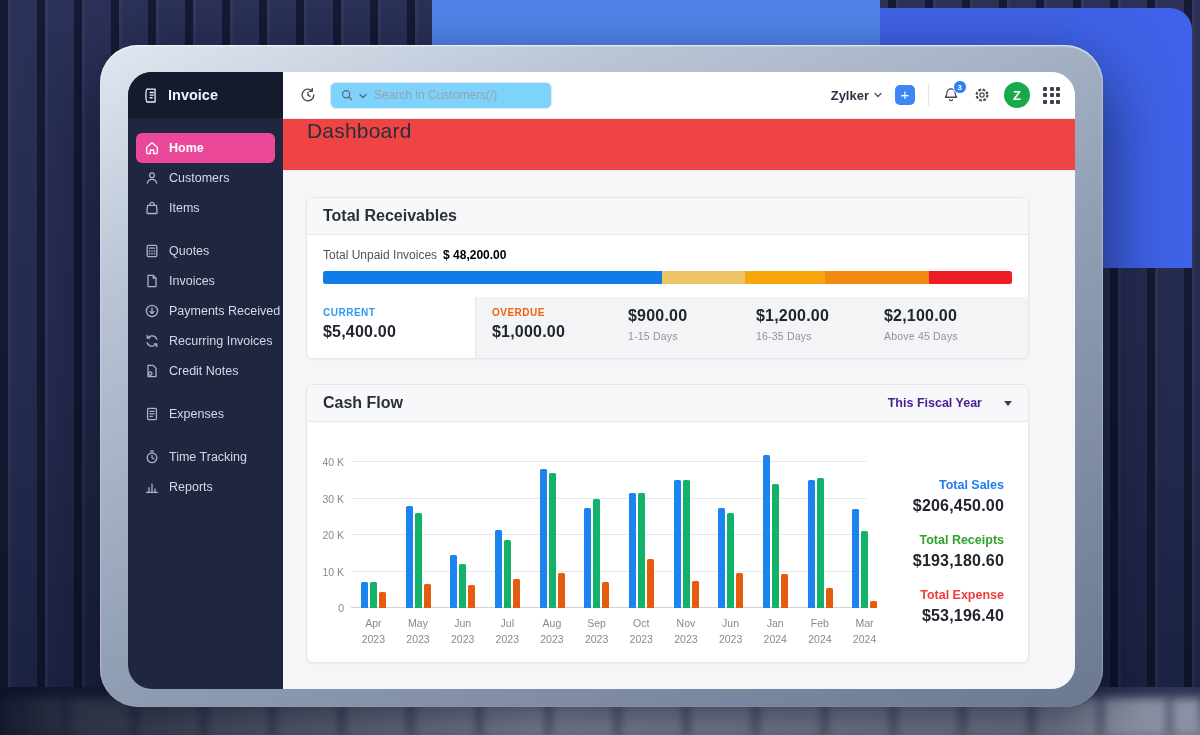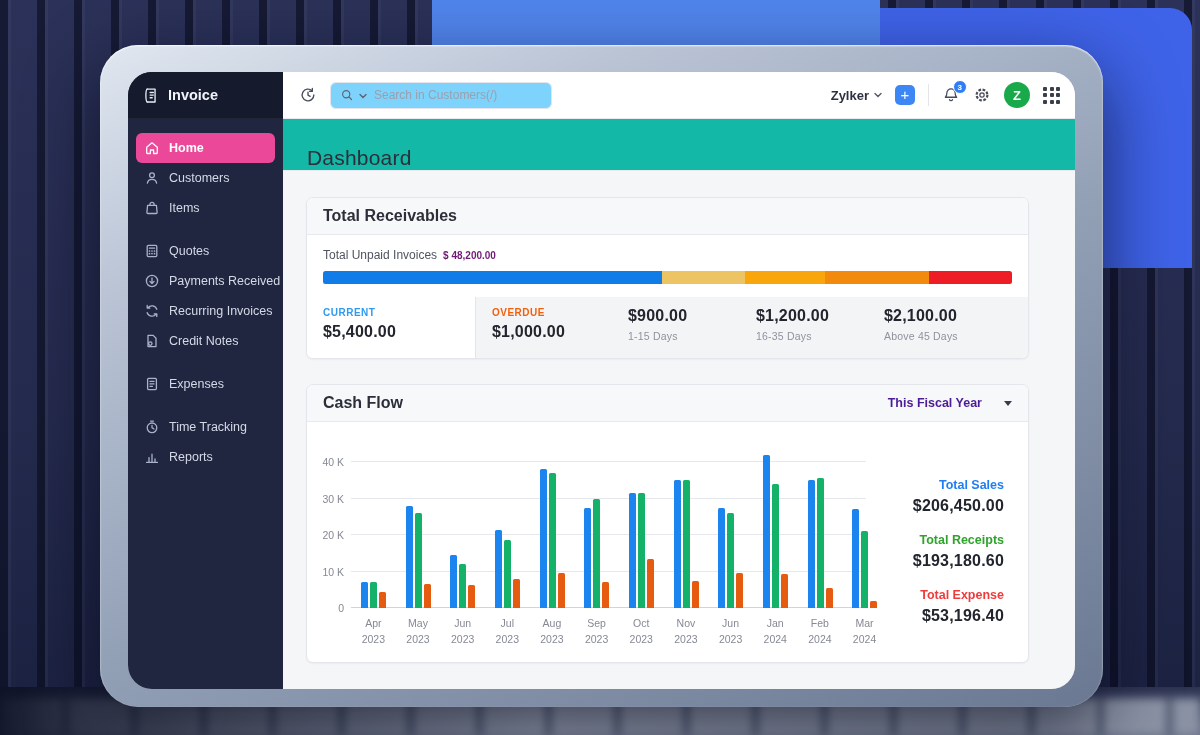--- a/index.html
+++ b/index.html
@@ -54,35 +54,35 @@
     display:flex;align-items:center;justify-content:center;cursor:pointer;padding-bottom:2px;}
   .tb-div{width:1px;height:22px;background:#e4e5ea;}
   .bell{position:relative;}
   .badge{position:absolute;top:-6px;right:-7px;background:#2e7df6;color:#fff;border-radius:8px;
     font-size:8px;font-weight:700;padding:1.5px 4px;border:1.5px solid #fff;}
   .avatar{width:26px;height:26px;border-radius:50%;background:#17a94a;color:#fff;font-weight:700;font-size:13px;
     display:flex;align-items:center;justify-content:center;cursor:pointer;}
   .apps-grid{display:grid;grid-template-columns:repeat(3,4px);gap:2.5px;cursor:pointer;}
   .apps-grid i{width:4px;height:4px;background:#3a3f4e;border-radius:1px;}
 
-  .page-head{height:52px;background:#14b8a6;border-bottom:1px solid #e9eaef;display:flex;align-items:flex-end;
+  .page-head{height:52px;background:#ef4444;border-bottom:1px solid #e9eaef;display:flex;align-items:flex-start;
     padding:0 24px;flex:0 0 52px;}
   .page-title{font-size:21px;color:#2c2f3a;font-weight:500;letter-spacing:.2px;}
 
   .content{flex:1;padding:26px 46px 0 23px;overflow:hidden;}
   .card{background:#fff;border:1px solid #e5e6eb;border-radius:7px;box-shadow:0 1px 2px rgba(25,30,50,.05);overflow:hidden;}
   .card-head{background:#f7f8fa;border-bottom:1px solid #e8e9ee;padding:9px 16px;display:flex;align-items:center;}
   .card-title{font-size:16px;font-weight:700;color:#2c2f3a;}
   .period{margin-left:auto;font-size:12.5px;color:#4c1d95;display:flex;align-items:center;gap:22px;font-weight:600;cursor:pointer;}
   .period .pc{border-left:4px solid transparent;border-right:4px solid transparent;border-top:5px solid #3a3e4a;margin-top:1px;}
 
   
   .recv-body{padding:13px 16px 0;}
   .unpaid-line{font-size:12px;color:#50545f;display:flex;gap:6px;align-items:baseline;}
-  .unpaid-line b{color:#701a75;font-weight:700;font-size:10px;}
+  .unpaid-line b{color:#000000;font-weight:700;font-size:12px;}
   .aging-bar{display:flex;height:13px;border-radius:2.5px;overflow:hidden;margin-top:9px;}
   .aging-bar .seg{height:100%;}
   .stats{display:flex;margin:13px -16px 0 -16px;}
   .stat-col1{flex:0 0 168px;background:#fff;padding:10px 0 16px 16px;}
   .stat-gray{flex:1;background:#f3f4f6;border-left:1px solid #e4e5ea;display:flex;padding:10px 16px 16px 16px;}
   .stat{display:flex;flex-direction:column;}
   .stat.w2{flex:0 0 136px;}
   .stat.grow{flex:1;}
   .stat-label{font-size:10px;font-weight:700;letter-spacing:.5px;color:#8f929d;text-transform:uppercase;}
   .stat-value{font-size:16px;font-weight:700;color:#22252e;letter-spacing:.2px;}
@@ -171,20 +171,29 @@
                   <rect x="3.2" y="2.4" width="9.6" height="11.2" rx="1.1"></rect>
                   <path d="M5.4 5.2h5.2"></path>
                   <path d="M5.5 8h.01M8 8h.01M10.5 8h.01M5.5 10.7h.01M8 10.7h.01M10.5 10.7h.01" stroke-width="1.7"></path>
                 </svg>
               </span>
               <span>Quotes</span>
             </div>
             <div class="sb-item">
               <span class="ic">
                 <svg viewBox="0 0 16 16" width="16" height="16" fill="none" stroke="currentColor" stroke-width="1.3" stroke-linecap="round" stroke-linejoin="round">
+                  <path d="M4 2.4h5.2l2.8 2.8v8.4H4Z"></path>
+                  <path d="M9.2 2.4v2.8H12"></path>
+                </svg>
+              </span>
+              <span>Invoices</span>
+            </div>
+            <div class="sb-item">
+              <span class="ic">
+                <svg viewBox="0 0 16 16" width="16" height="16" fill="none" stroke="currentColor" stroke-width="1.3" stroke-linecap="round" stroke-linejoin="round">
                   <circle cx="8" cy="8" r="5.6"></circle>
                   <path d="M8 5v5M5.9 8.4 8 10.5l2.1-2.1"></path>
                 </svg>
               </span>
               <span>Payments Received</span>
             </div>
             <div class="sb-item">
               <span class="ic">
                 <svg viewBox="0 0 16 16" width="16" height="16" fill="none" stroke="currentColor" stroke-width="1.3" stroke-linecap="round" stroke-linejoin="round">
                   <path d="M12.8 6.3A5.1 5.1 0 0 0 4 4.7M3.2 2.5v2.6h2.6"></path>

